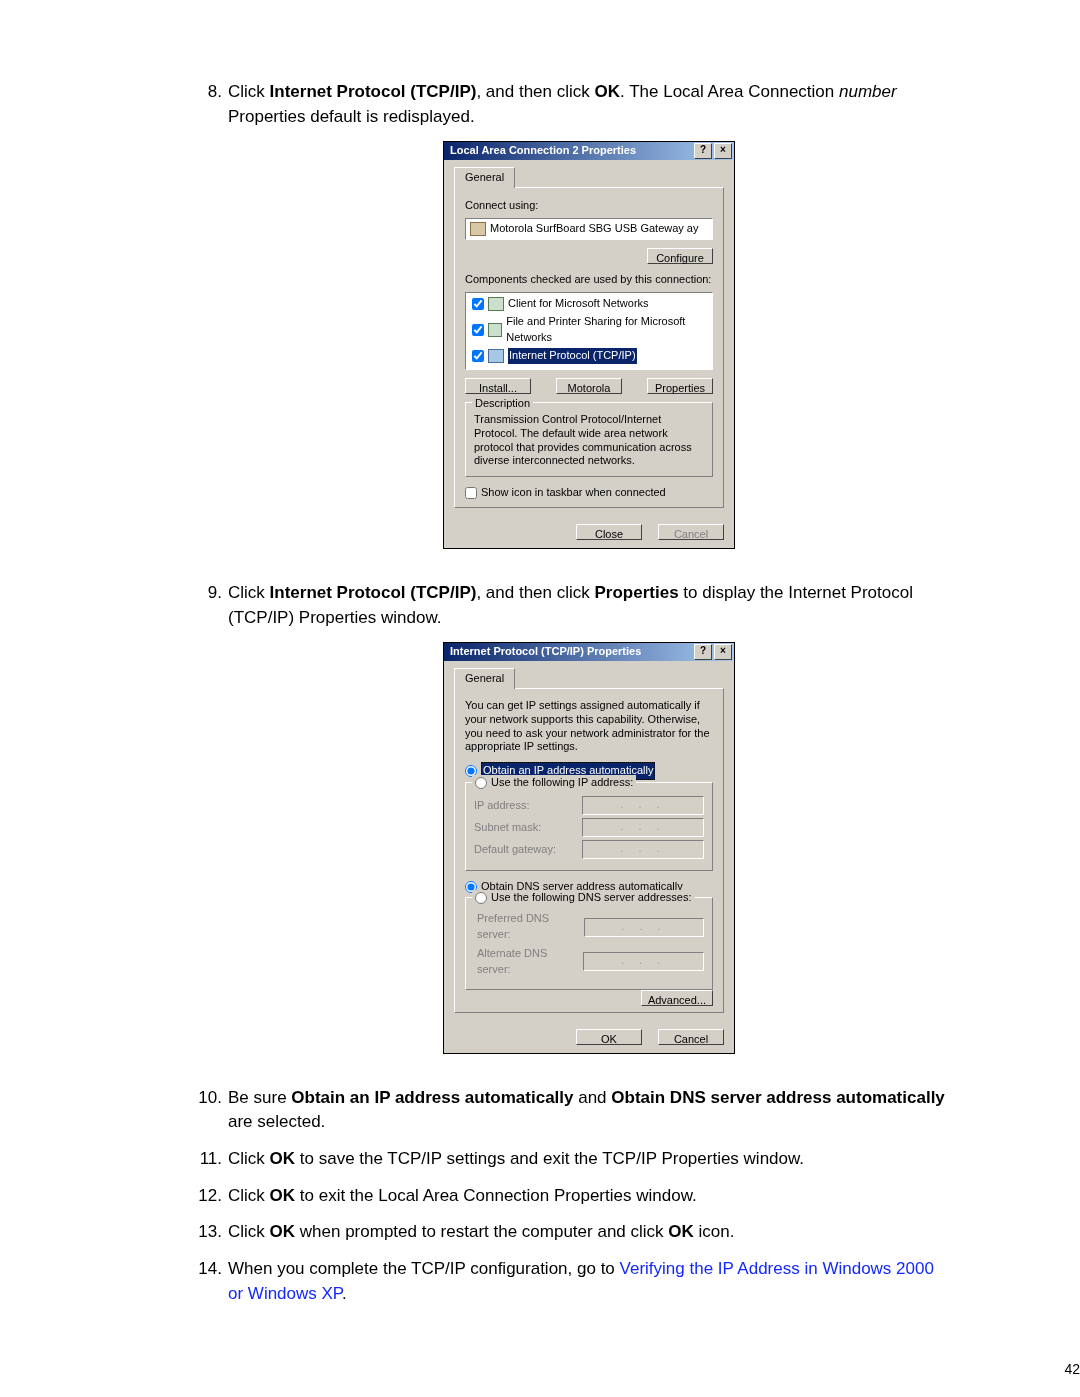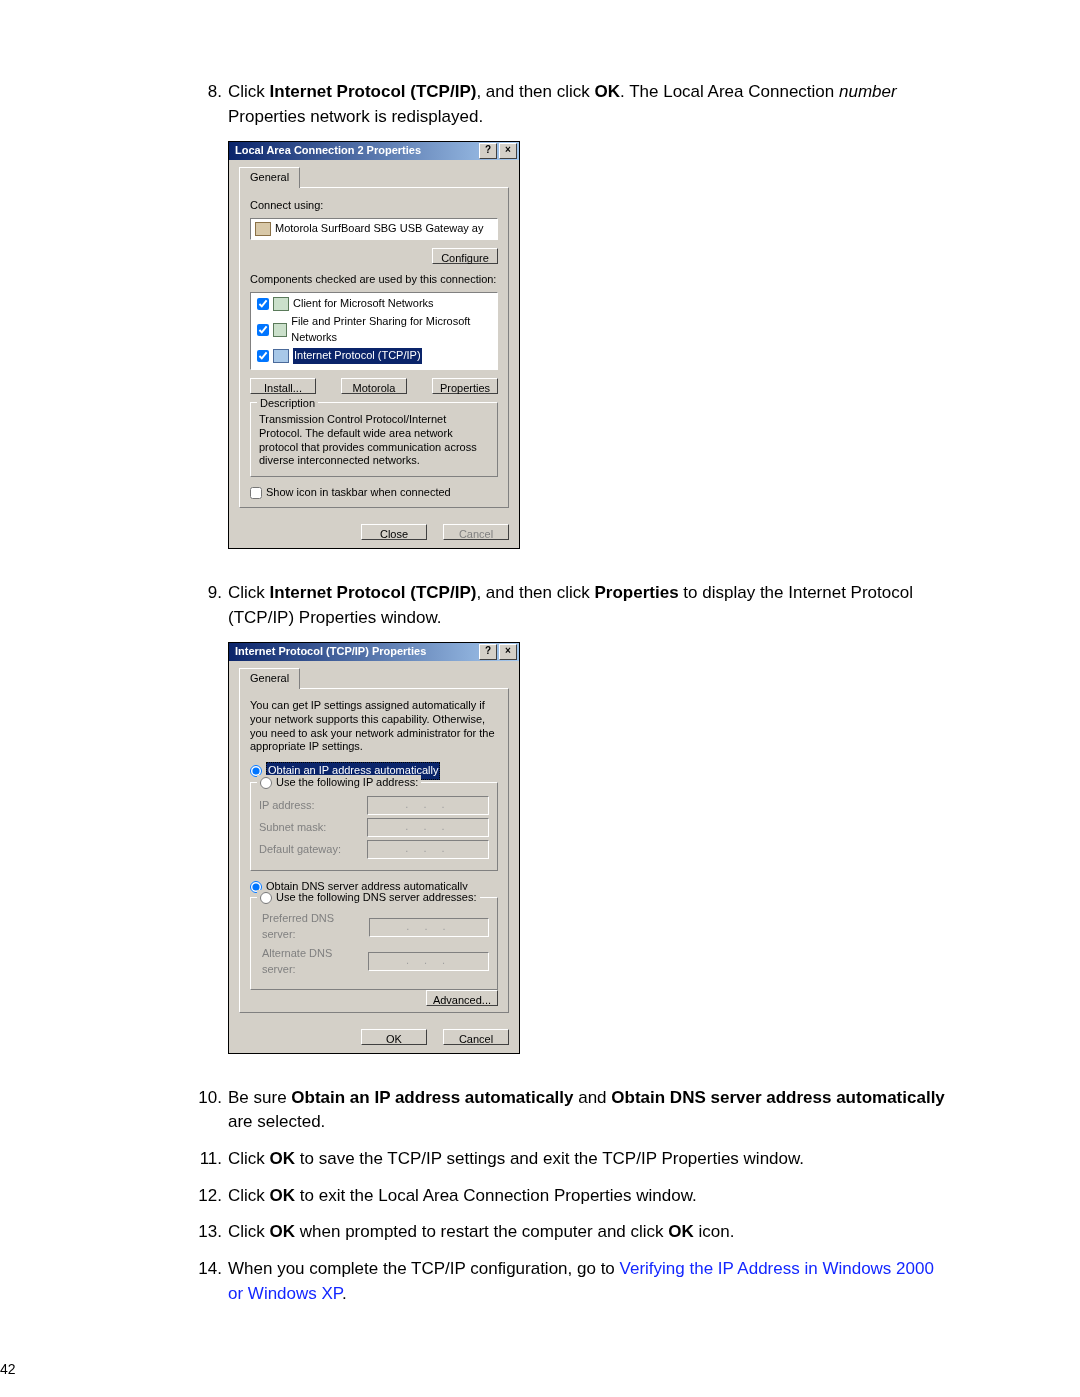--- a/index.html
+++ b/index.html
@@ -40,28 +40,28 @@
   }
   ol.steps > li > .txt {
     flex: 1;
   }
   .bold { font-weight: bold; }
   .italic { font-style: italic; }
   a.doclink { color: #1327ff; text-decoration: none; }
   .dlg-wrap {
     margin: 12px 0 20px 0;
     display: flex;
-    justify-content: flex-start;
+    justify-content: center;
   }
   .page-num {
     position: absolute;
     bottom: 20px;
     left: 0;
     width: 1080px;
-    text-align: left;
+    text-align: right;
     font-size: 14px;
   }
 
   
   .dlg {
     width: 290px;
     font-family: Tahoma, Arial, sans-serif;
     font-size: 11px;
     color: #000;
     border: 1px solid #000;
@@ -206,21 +206,21 @@
 </head>
 <body>
 
 <div class="page">
 
   <ol class="steps">
 
     <li>
       <span class="num">8.</span>
       <span class="txt">
-        <span>Click </span><span class="bold">Internet Protocol (TCP/IP)</span><span>, and then click </span><span class="bold">OK</span><span>. The Local Area Connection </span><span class="italic">number</span><span> Properties network is redisplayed.</span>
+        <span>Click </span><span class="bold">Internet Protocol (TCP/IP)</span><span>, and then click </span><span class="bold">OK</span><span>. The Local Area Connection </span><span class="italic">number</span><span> Properties default is redisplayed.</span>
 
         
         <div class="dlg-wrap">
           <div class="dlg">
             <div class="titlebar">
               <span class="ttxt">Local Area Connection 2 Properties</span>
               <span class="tbtn">?</span>
               <span class="tbtn">×</span>
             </div>
             <div class="dlg-body">

